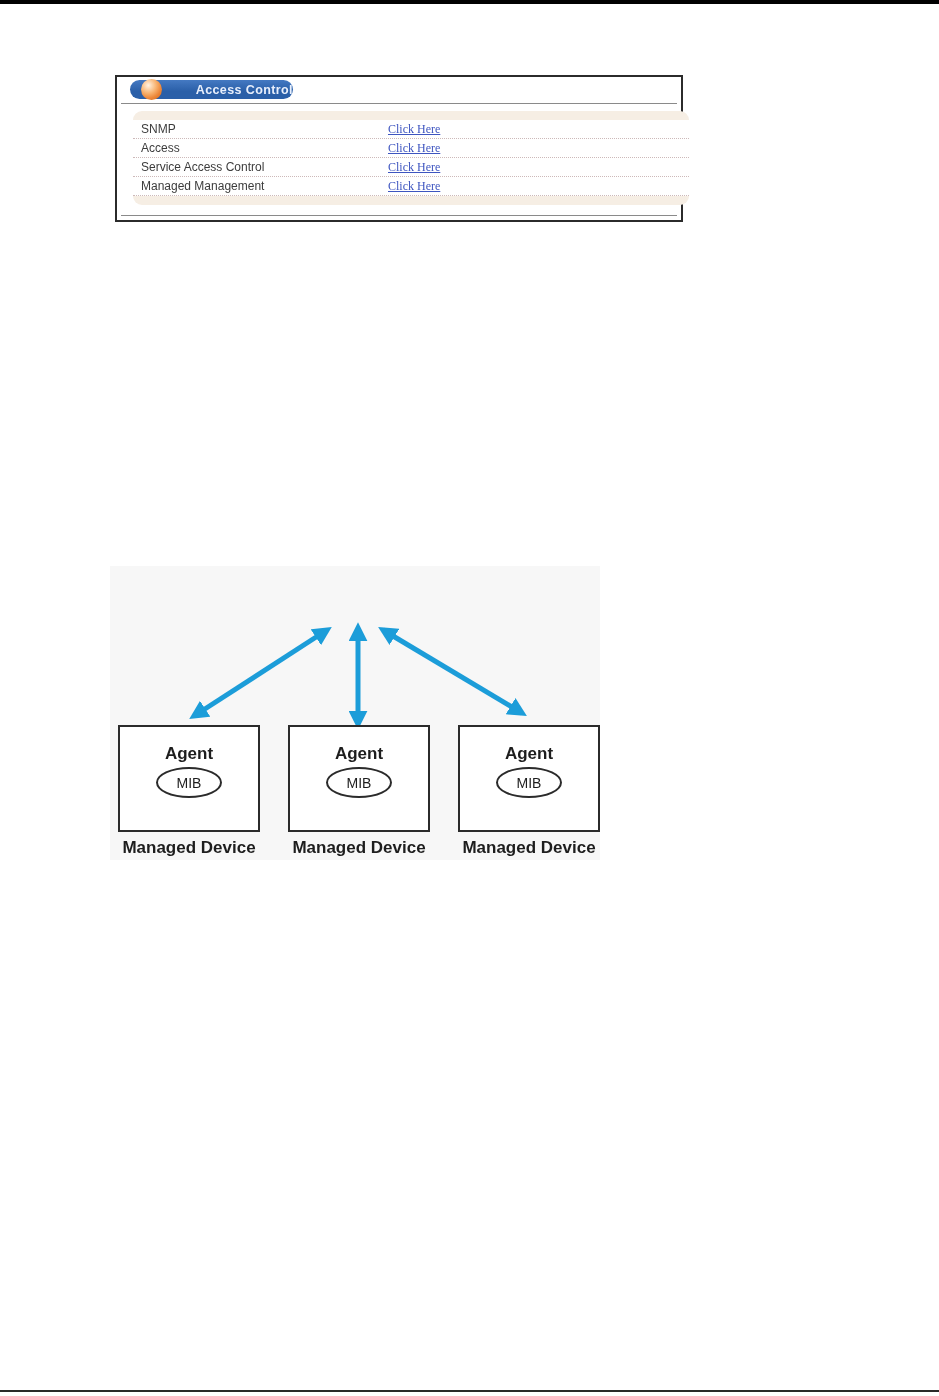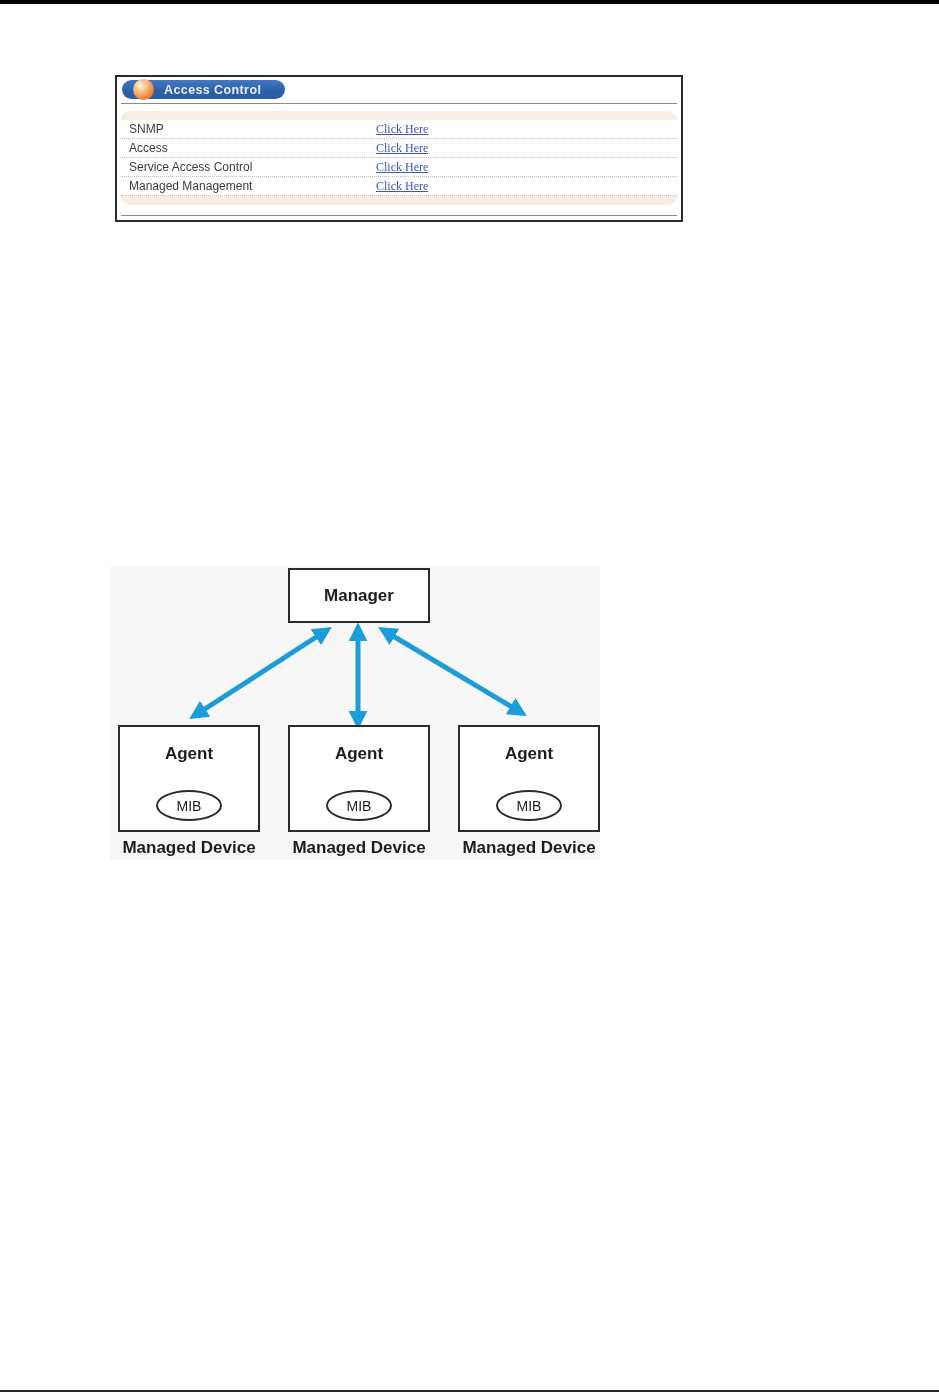--- a/index.html
+++ b/index.html
@@ -17,42 +17,42 @@
 
   
   .panel {
     position: absolute; left: 115px; top: 75px;
     width: 568px; height: 147px;
     box-sizing: border-box;
     border: 2px solid var(--panel-border, #2b2b2b);
     background: #fff;
   }
   .title-pill {
-    position: absolute; left: 5px; top: 3px;
+    position: absolute; left: 13px; top: 3px;
     width: 163px; height: 19px;
     border-radius: 10px;
     background: linear-gradient(180deg, var(--title-bar-light, #4479c2), var(--title-bar, #2a5fa8) 60%);
-    display: flex; align-items: center;
+    display: flex; align-items: center; justify-content: flex-end;
   }
   .ball {
     position: absolute; left: 11px; top: -1.5px;
     width: 21px; height: 21px; border-radius: 50%;
     background: radial-gradient(circle at 35% 30%, #fff3e3, #f8b26f 40%, #ec8638 65%, #d96f1f 88%);
   }
   .title-text {
     margin-left: 42px;
     font-size: 12.5px; font-weight: bold; letter-spacing: 0.4px;
     color: var(--title-text, #e8effc);
     white-space: nowrap;
   }
   .rule { position: absolute; left: 4px; width: 556px; height: 1px; background: var(--panel-rule, #8a8a8a); }
   .rule-top { top: 26px; }
   .rule-bottom { top: 138px; }
 
-  .ac-table { position: absolute; left: 4px; top: 34px; width: 556px; }
+  .ac-table { position: absolute; left: 16px; top: 34px; width: 556px; }
   .band { height: 9px; background: var(--band, #f6eee4); }
   .band-top { border-radius: 9px 9px 0 0; }
   .band-bottom { border-radius: 0 0 9px 9px; }
   .ac-row {
     height: 19px; box-sizing: border-box;
     background: #fff;
     border-bottom: 1px dotted var(--row-sep, #cdb9b9);
     display: flex; align-items: center;
     position: relative;
     font-size: 12px; color: var(--row-text, #3c3c3c);
@@ -79,21 +79,21 @@
     background: #fff;
     color: #1d1d1d;
   }
   .manager-box {
     left: 178px; top: 2px; width: 142px; height: 55px;
     display: flex; align-items: center; justify-content: center;
     font-weight: bold; font-size: 17px;
   }
   .agent-box {
     top: 159px; width: 142px; height: 107px;
-    display: flex; flex-direction: column; align-items: center; gap: 23px;
+    display: flex; flex-direction: column; align-items: center;
   }
   .agent-1 { left: 8px; }
   .agent-2 { left: 178px; }
   .agent-3 { left: 348px; }
   .agent-label { margin-top: 17px; font-weight: bold; font-size: 17px; }
   .mib-ellipse {
     margin-top: 3px;
     width: 66px; height: 31px;
     box-sizing: border-box;
     border: 2px solid var(--box-border, #2b2b2b);
@@ -158,23 +158,20 @@
     <defs>
       <marker id="ah" viewBox="0 0 10 10" refX="7" refY="5" markerWidth="3.8" markerHeight="3.8" orient="auto-start-reverse">
         <path class="ah" d="M0,0 L10,5 L0,10 z"></path>
       </marker>
     </defs>
     <line x1="84" y1="150" x2="217" y2="64" marker-start="url(#ah)" marker-end="url(#ah)"></line>
     <line x1="248" y1="158" x2="248" y2="62" marker-start="url(#ah)" marker-end="url(#ah)"></line>
     <line x1="412" y1="147" x2="273" y2="64" marker-start="url(#ah)" marker-end="url(#ah)"></line>
   </svg>
 
-  <div class="dbox manager-box">
-    <span>Manager</span>
-  </div>
 
   <div class="dbox agent-box agent-1">
     <span class="agent-label">Agent</span>
     <span class="mib-ellipse">MIB</span>
   </div>
   <div class="dbox agent-box agent-2">
     <span class="agent-label">Agent</span>
     <span class="mib-ellipse">MIB</span>
   </div>
   <div class="dbox agent-box agent-3">

